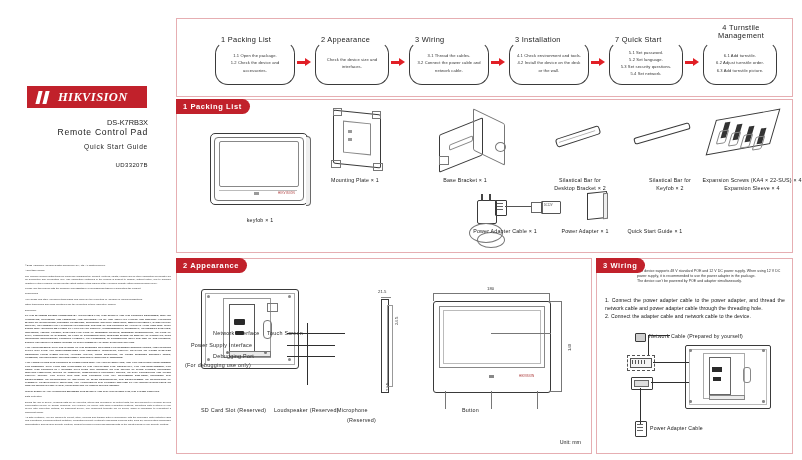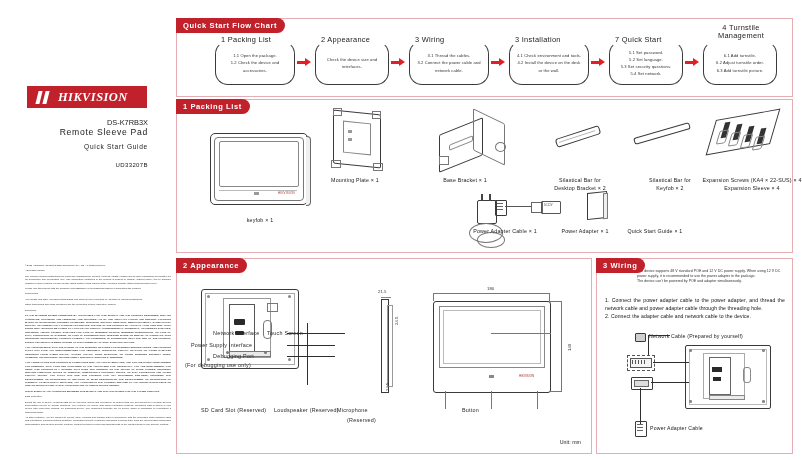--- a/index.html
+++ b/index.html
@@ -74,21 +74,21 @@
 
   <div id="cover">
     <div class="logo">
       <span class="bars">
           <i></i>
           <i></i>
         </span>
       <span class="txt">HIKVISION</span>
     </div>
     <div class="cover-model">DS-K7RB3X</div>
-    <div class="cover-title">Remote Sleeve Pad</div>
+    <div class="cover-title">Remote Control Pad</div>
     <div class="cover-sub">Quick Start Guide</div>
     <div class="cover-code">UD33207B</div>
     <div class="legal" id="legal-block">
         <p>©2023 Hangzhou Hikvision Digital Technology Co., Ltd. All rights reserved.</p>
         <p>About this Manual</p>
         <p>The Manual includes instructions for using and managing the Product. Pictures, charts, images and all other information hereinafter are for description and explanation only. The information contained in the Manual is subject to change, without notice, due to firmware updates or other reasons. Please find the latest edition of this Manual at the Hikvision website (https://www.hikvision.com/).</p>
         <p>Please use this Manual with the guidance and assistance of professionals trained in supporting the Product.</p>
         <p>Trademarks</p>
         <p>HIKVISION and other Hikvision's trademarks and logos are the properties of Hikvision in various jurisdictions.</p>
         <p>Other trademarks and logos mentioned are the properties of their respective owners.</p>
@@ -96,21 +96,20 @@
         <p class="cap">TO THE MAXIMUM EXTENT PERMITTED BY APPLICABLE LAW, THIS MANUAL AND THE PRODUCT DESCRIBED, WITH ITS HARDWARE, SOFTWARE AND FIRMWARE, ARE PROVIDED "AS IS" AND "WITH ALL FAULTS AND ERRORS". HIKVISION MAKES NO WARRANTIES, EXPRESS OR IMPLIED, INCLUDING WITHOUT LIMITATION, MERCHANTABILITY, SATISFACTORY QUALITY, OR FITNESS FOR A PARTICULAR PURPOSE. THE USE OF THE PRODUCT BY YOU IS AT YOUR OWN RISK. IN NO EVENT WILL HIKVISION BE LIABLE TO YOU FOR ANY SPECIAL, CONSEQUENTIAL, INCIDENTAL, OR INDIRECT DAMAGES, INCLUDING, AMONG OTHERS, DAMAGES FOR LOSS OF BUSINESS PROFITS, BUSINESS INTERRUPTION, OR LOSS OF DATA, CORRUPTION OF SYSTEMS, OR LOSS OF DOCUMENTATION, WHETHER BASED ON BREACH OF CONTRACT, TORT (INCLUDING NEGLIGENCE), PRODUCT LIABILITY, OR OTHERWISE, IN CONNECTION WITH THE USE OF THE PRODUCT, EVEN IF HIKVISION HAS BEEN ADVISED OF THE POSSIBILITY OF SUCH DAMAGES OR LOSS.</p>
         <p class="cap">YOU ACKNOWLEDGE THAT THE NATURE OF THE INTERNET PROVIDES FOR INHERENT SECURITY RISKS, AND HIKVISION SHALL NOT TAKE ANY RESPONSIBILITIES FOR ABNORMAL OPERATION, PRIVACY LEAKAGE OR OTHER DAMAGES RESULTING FROM CYBER-ATTACK, HACKER ATTACK, VIRUS INFECTION, OR OTHER INTERNET SECURITY RISKS; HOWEVER, HIKVISION WILL PROVIDE TIMELY TECHNICAL SUPPORT IF REQUIRED.</p>
         <p class="cap">YOU AGREE TO USE THIS PRODUCT IN COMPLIANCE WITH ALL APPLICABLE LAWS, AND YOU ARE SOLELY RESPONSIBLE FOR ENSURING THAT YOUR USE CONFORMS TO THE APPLICABLE LAW. ESPECIALLY, YOU ARE RESPONSIBLE, FOR USING THIS PRODUCT IN A MANNER THAT DOES NOT INFRINGE ON THE RIGHTS OF THIRD PARTIES, INCLUDING WITHOUT LIMITATION, RIGHTS OF PUBLICITY, INTELLECTUAL PROPERTY RIGHTS, OR DATA PROTECTION AND OTHER PRIVACY RIGHTS. YOU SHALL NOT USE THIS PRODUCT FOR ANY PROHIBITED END-USES, INCLUDING THE DEVELOPMENT OR PRODUCTION OF WEAPONS OF MASS DESTRUCTION, THE DEVELOPMENT OR PRODUCTION OF CHEMICAL OR BIOLOGICAL WEAPONS, ANY ACTIVITIES IN THE CONTEXT RELATED TO ANY NUCLEAR EXPLOSIVE OR UNSAFE NUCLEAR FUEL-CYCLE, OR IN SUPPORT OF HUMAN RIGHTS ABUSES.</p>
         <p class="cap">IN THE EVENT OF ANY CONFLICTS BETWEEN THIS MANUAL AND THE APPLICABLE LAW, THE LATTER PREVAILS.</p>
         <p>Data Protection</p>
         <p>During the use of device, personal data will be collected, stored and processed. To protect data, the development of Hikvision devices incorporates privacy by design principles. For example, for device with facial recognition features, biometrics data is stored in your device with encryption method; for fingerprint device, only fingerprint template will be saved, which is impossible to reconstruct a fingerprint image.</p>
         <p>As data controller, you are advised to collect, store, process and transfer data in accordance with the applicable data protection laws and regulations, including without limitation, conducting security controls to safeguard personal data, such as, implementing reasonable administrative and physical security controls, conduct periodic reviews and assessments of the effectiveness of your security controls.</p>
       </div>
   </div>
 
-  <div class="tab" style="left:176px;top:18px;">Quick Start Flow Chart</div>
   <div class="panel" id="flow">
     <div id="flow-inner" style="position:absolute;inset:0;">
         <div class="fbox" style="left: 38px; top: 22px; width: 78px; height: 42px;">
           <div class="fbox-body">
             <span>1.1 Open the package.</span>
             <span>1.2 Check the device and</span>
             <span>accessories.</span>
           </div>
         </div>
         <div class="fbox-title" style="left: 42px; top: 16px;">1 Packing List</div>

